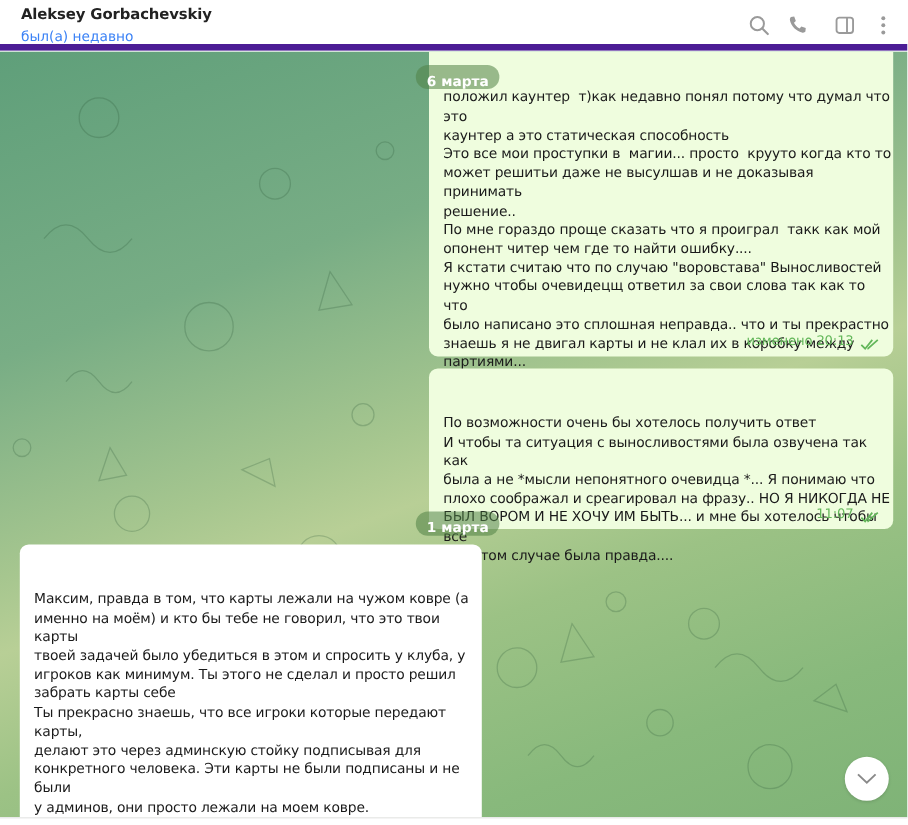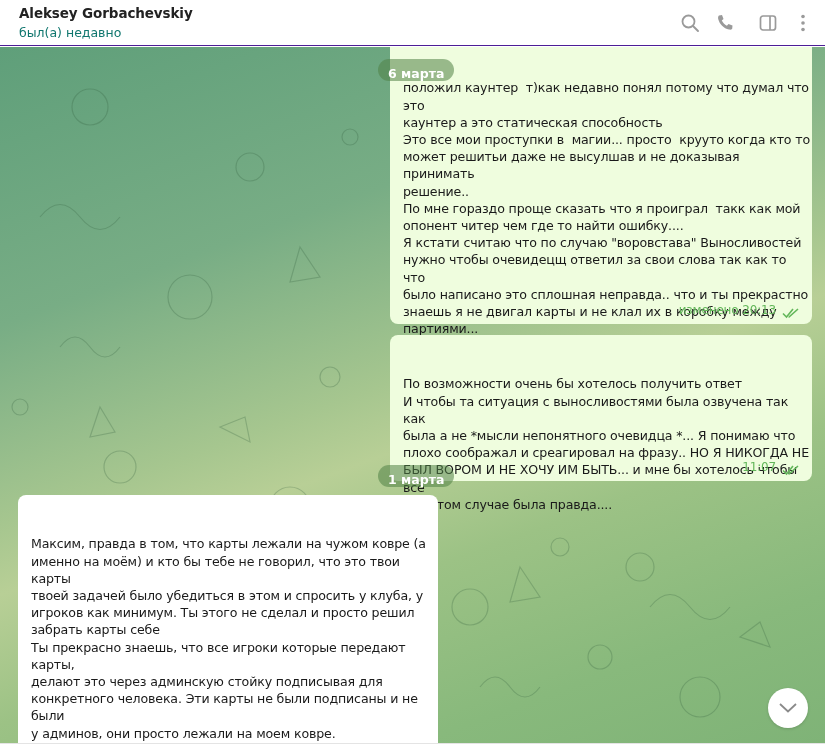--- a/index.html
+++ b/index.html
@@ -1,29 +1,29 @@
 <!DOCTYPE html>
 <html><head>
 <meta charset="utf-8">
 <style>
   * { box-sizing: border-box; margin: 0; padding: 0; }
   html, body { width: 825px; height: 750px; overflow: hidden; background: #ffffff; }
   body { font-family: "DejaVu Sans", "Liberation Sans", sans-serif; position: relative; }
 
   .header {
     position: absolute; left: 0; top: 0; width: 825px; height: 46px;
-    background: #ffffff; border-bottom: 1px solid #4c1d95; z-index: 5;
+    background: #ffffff; border-bottom: 6px solid #4c1d95; z-index: 5;
   }
   .header .title {
     position: absolute; left: 19px; top: 5px;
     font-size: 13.5px; font-weight: bold; color: #222222; letter-spacing: -0.1px;
   }
   .header .status {
     position: absolute; left: 19px; top: 25px;
-    font-size: 12.5px; color: #0f766e;
+    font-size: 12.5px; color: #3b82f6;
   }
   .header .icons { position: absolute; right: 0; top: 0; height: 46px; }
   .hicon { position: absolute; top: 12px; width: 22px; height: 22px; cursor: pointer; }
   .hicon svg { width: 22px; height: 22px; }
 
   .chat {
     position: absolute; left: 0; top: 47px; width: 825px; height: 696px; overflow: hidden;
     background: linear-gradient(160deg, #5f9f7a 0%, #78ad85 28%, #a6c68f 48%, #b8cf96 55%, #9cc285 68%, #88b97c 85%, #7fb377 100%);
   }
   .chat .pattern { position: absolute; inset: 0; opacity: 0.25; }

